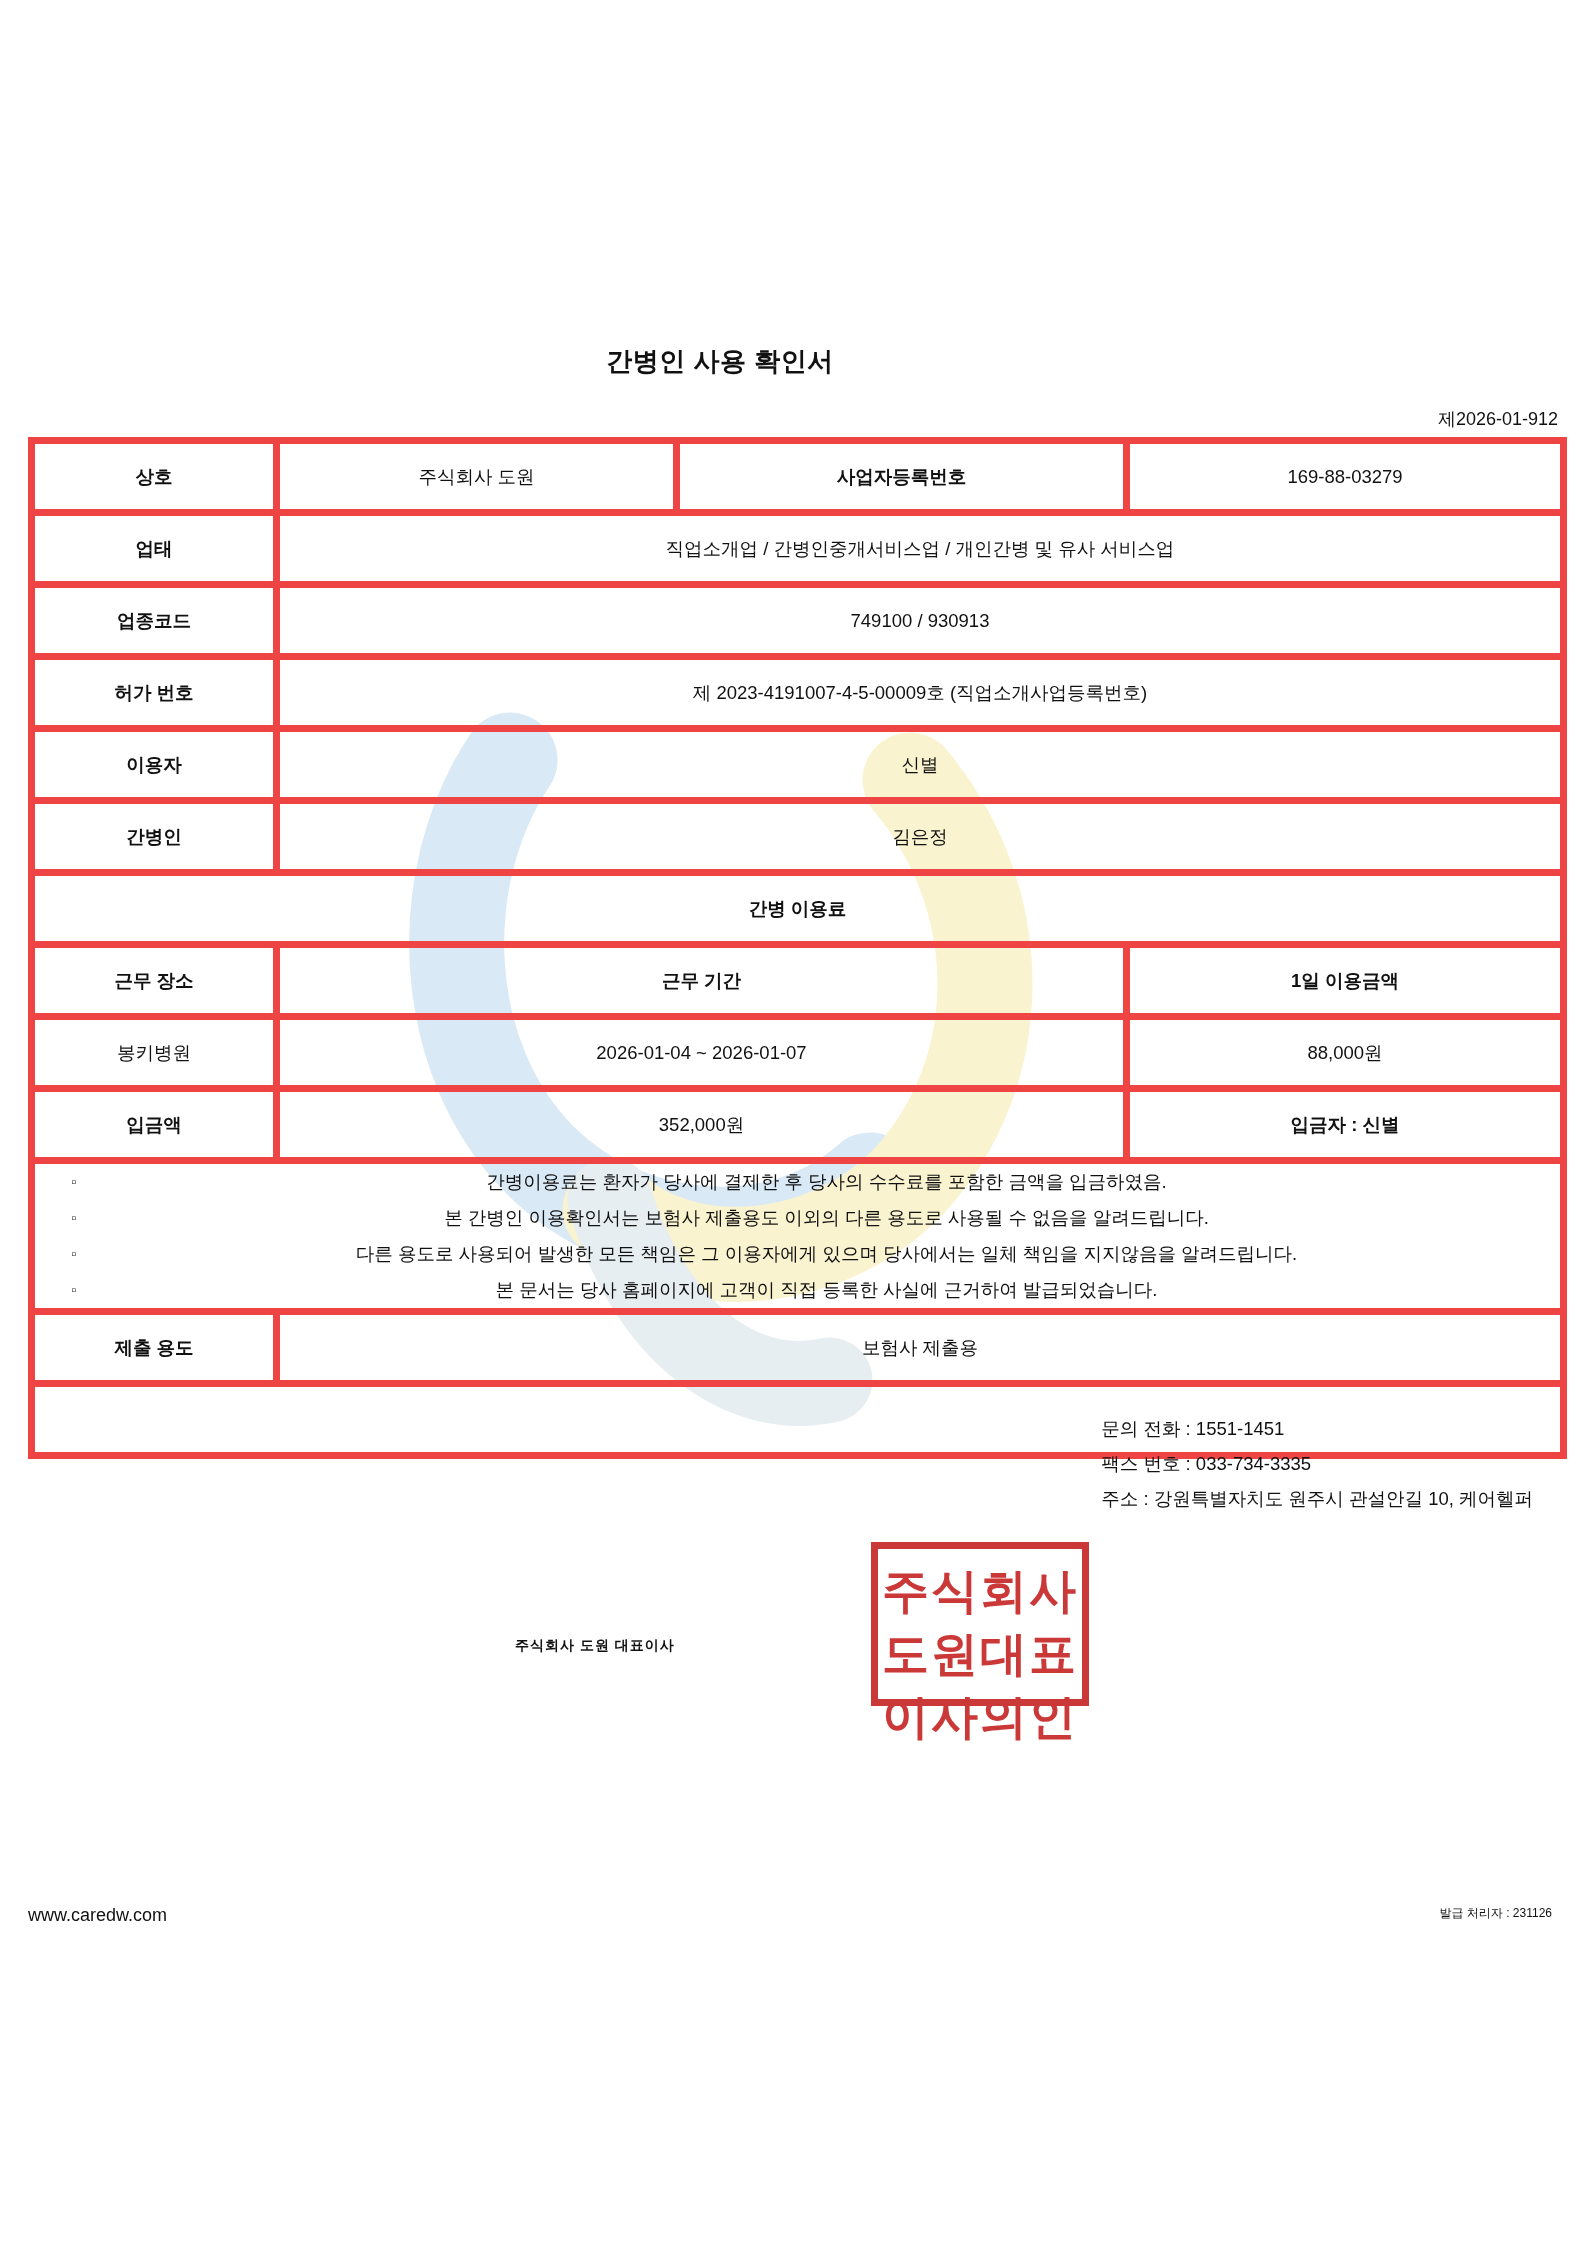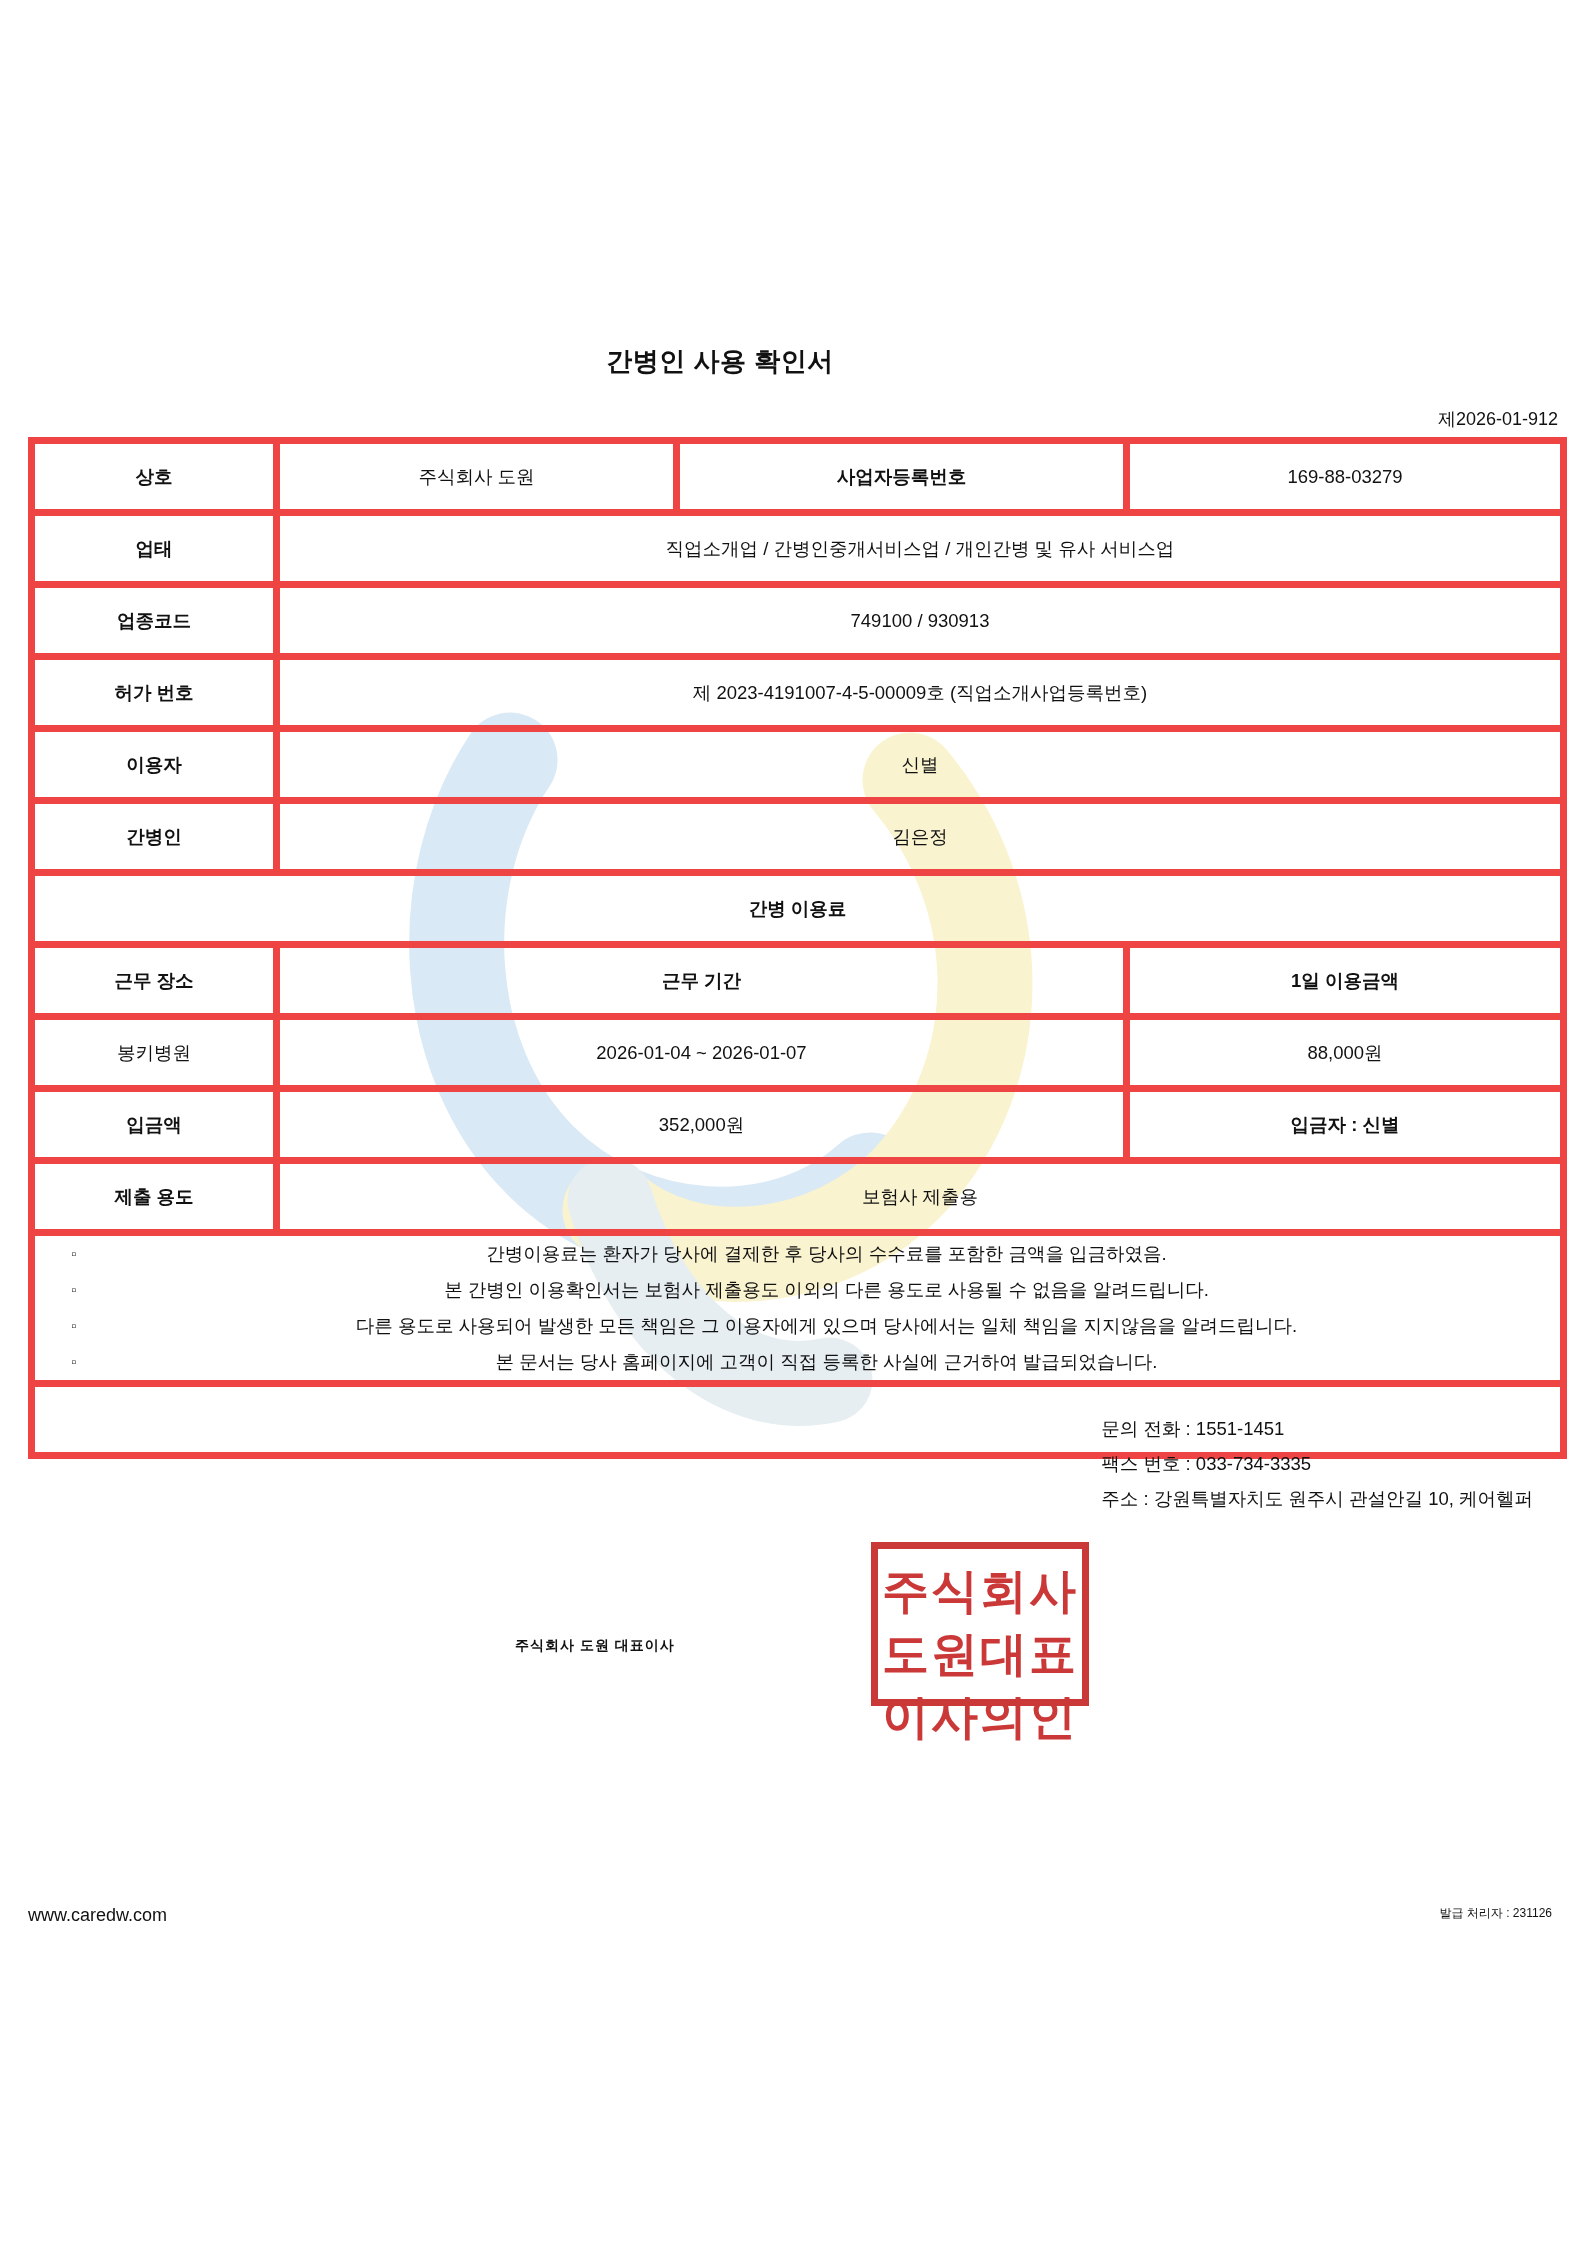--- a/index.html
+++ b/index.html
@@ -257,33 +257,33 @@
         <td class="val">88,000원</td>
       </tr>
 
       <tr>
         <td class="lbl">입금액</td>
         <td class="val" colspan="2">352,000원</td>
         <td class="val-b">입금자 : 신별</td>
       </tr>
 
       <tr>
-        <td class="lbl">제출 용도</td>
-        <td class="val" colspan="3">보험사 제출용</td>
-      </tr>
-
-      <tr>
         <td class="notes-cell" colspan="4">
           <ul class="notes">
             <li>간병이용료는 환자가 당사에 결제한 후 당사의 수수료를 포함한 금액을 입금하였음.</li>
             <li>본 간병인 이용확인서는 보험사 제출용도 이외의 다른 용도로 사용될 수 없음을 알려드립니다.</li>
             <li>다른 용도로 사용되어 발생한 모든 책임은 그 이용자에게 있으며 당사에서는 일체 책임을 지지않음을 알려드립니다.</li>
             <li>본 문서는 당사 홈페이지에 고객이 직접 등록한 사실에 근거하여 발급되었습니다.</li>
           </ul>
         </td>
+      </tr>
+
+      <tr>
+        <td class="lbl">제출 용도</td>
+        <td class="val" colspan="3">보험사 제출용</td>
       </tr>
 
       <tr>
         <td class="footer-cell" colspan="4">
           <div class="contact">
             <div>문의 전화 : 1551-1451</div>
             <div>팩스 번호 : 033-734-3335</div>
             <div>주소 : 강원특별자치도 원주시 관설안길 10, 케어헬퍼</div>
           </div>
           <div class="signature">주식회사 도원    대표이사</div>

